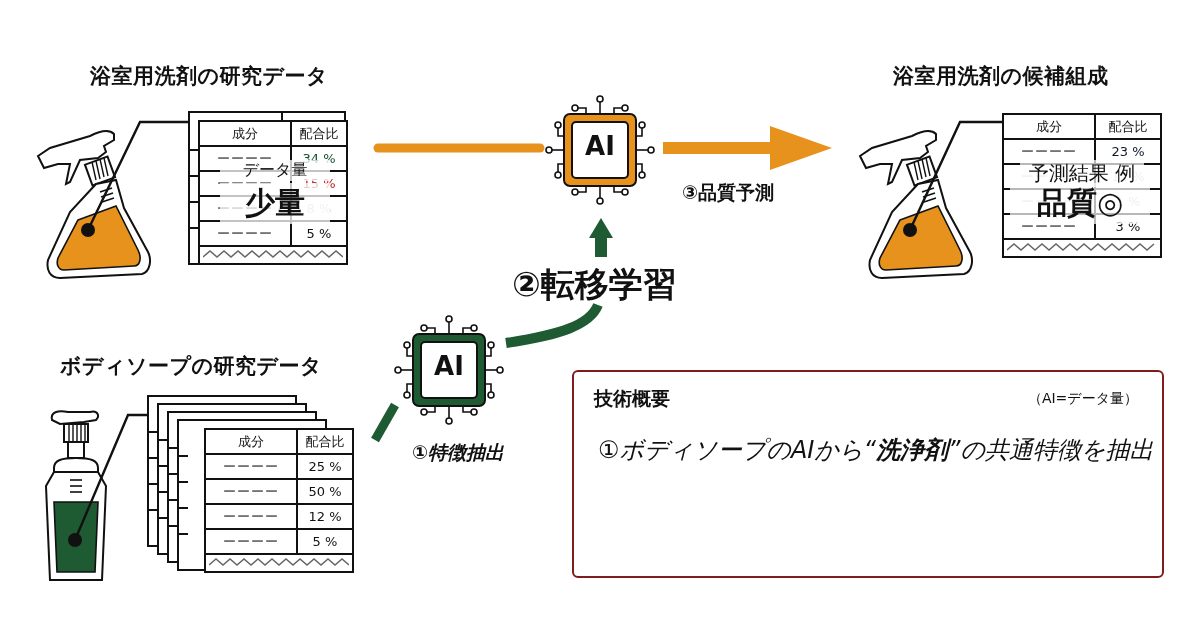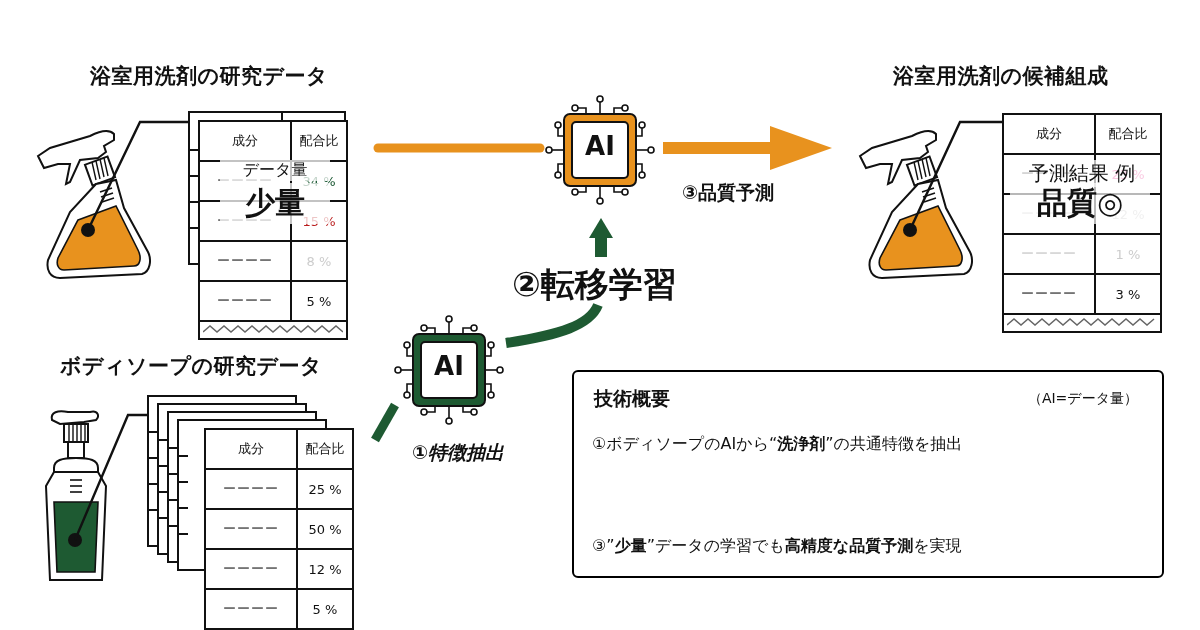--- a/index.html
+++ b/index.html
@@ -3,29 +3,29 @@
 <meta charset="utf-8">
 <style>
   html, body { margin:0; padding:0; background:#ffffff; }
   body { width:1200px; height:630px; position:relative; overflow:hidden;
          font-family:"DejaVu Sans", "Liberation Sans", sans-serif; color:#111; }
   .abs { position:absolute; }
   svg.canvas { position:absolute; left:0; top:0; }
   .title { font-size:21px; font-weight:bold; white-space:nowrap; letter-spacing:0.5px; }
   .label { font-weight:bold; white-space:nowrap; }
   .tbl { position:absolute; border-collapse:collapse; background:#fff; }
-  .tbl td { border:2px solid #111; text-align:center; font-size:13px; height:40px; padding:0; box-sizing:border-box; }
+  .tbl td { border:2px solid #111; text-align:center; font-size:13px; height:25px; padding:0; box-sizing:border-box; }
   .tbl td.dash { color:#444; letter-spacing:1px; }
   .wave-row { height:18px; }
   .overlay { position:absolute; text-align:center; white-space:nowrap; }
   .summary { position:absolute; left:572px; top:370px; width:592px; height:208px;
-             border:2px solid #000000; border-radius:6px; box-sizing:border-box; background:#fff; }
+             border:2px solid #7f1d1d; border-radius:6px; box-sizing:border-box; background:#fff; }
   .summary .sum-title { position:absolute; left:20px; top:14px; font-size:19px; font-weight:bold; }
   .summary .sum-note { position:absolute; right:24px; top:18px; font-size:14px; }
-  .summary .line { position:absolute; left:18px; font-size:16px; white-space:nowrap; }
+  .summary .line { position:absolute; left:24px; font-size:24px; white-space:nowrap;font-style:italic; }
   .summary .line b { font-weight:bold; }
 </style>
 </head>
 <body>
 
 <svg class="canvas" width="1200" height="630" viewBox="0 0 1200 630">
 
   <line x1="378" y1="148" x2="540" y2="148" stroke="#E8921E" stroke-width="9" stroke-linecap="round"></line>
 
   <g>
@@ -241,21 +241,21 @@
 <div class="overlay" style="left:220px; top:183px; width:110px; font-size:30px; font-weight:bold; background:rgba(255,255,255,0.75);">少量</div>
 
 <table class="tbl" style="left:1002px; top:113px; width:160px;">
   <tbody>
       <tr>
         <td style="width:92px;">成分</td>
         <td>配合比</td>
       </tr>
   <tr>
         <td class="dash">ーーーー</td>
-        <td style="color:#ec4899;margin-top:48px;">23 %</td>
+        <td style="color:#0f172a;margin-top:48px;">23 %</td>
       </tr>
   <tr>
         <td class="dash" style="color:#ccc;">ーーーー</td>
         <td style="color:#ccc;">12 %</td>
       </tr>
   <tr>
         <td class="dash" style="color:#ccc;">ーーーー</td>
         <td style="color:#ccc;">1 %</td>
       </tr>
   <tr>
@@ -312,16 +312,13 @@
 <div class="abs label" style="left:682px; top:180px; font-size:19px;">③品質予測</div>
 <div class="abs label" style="left:512px; top:262px; font-size:34px;">②転移学習</div>
 <div class="abs label" style="left:412px; top:440px; font-size:19px;font-style:italic;">①特徴抽出</div>
 
 <div class="summary">
   <div class="sum-title">技術概要</div>
   <div class="sum-note">（AI=データ量）</div>
   <div class="line" style="top:62px;">
     <span>①ボディソープのAIから“</span><b>洗浄剤</b><span>”の共通特徴を抽出</span>
   </div>
-  <div class="line" style="top:164px;">
-    <span>③”</span><b>少量</b><span>”データの学習でも</span><b>高精度な品質予測</b><span>を実現</span>
-  </div>
 </div>
 
 </body></html>

